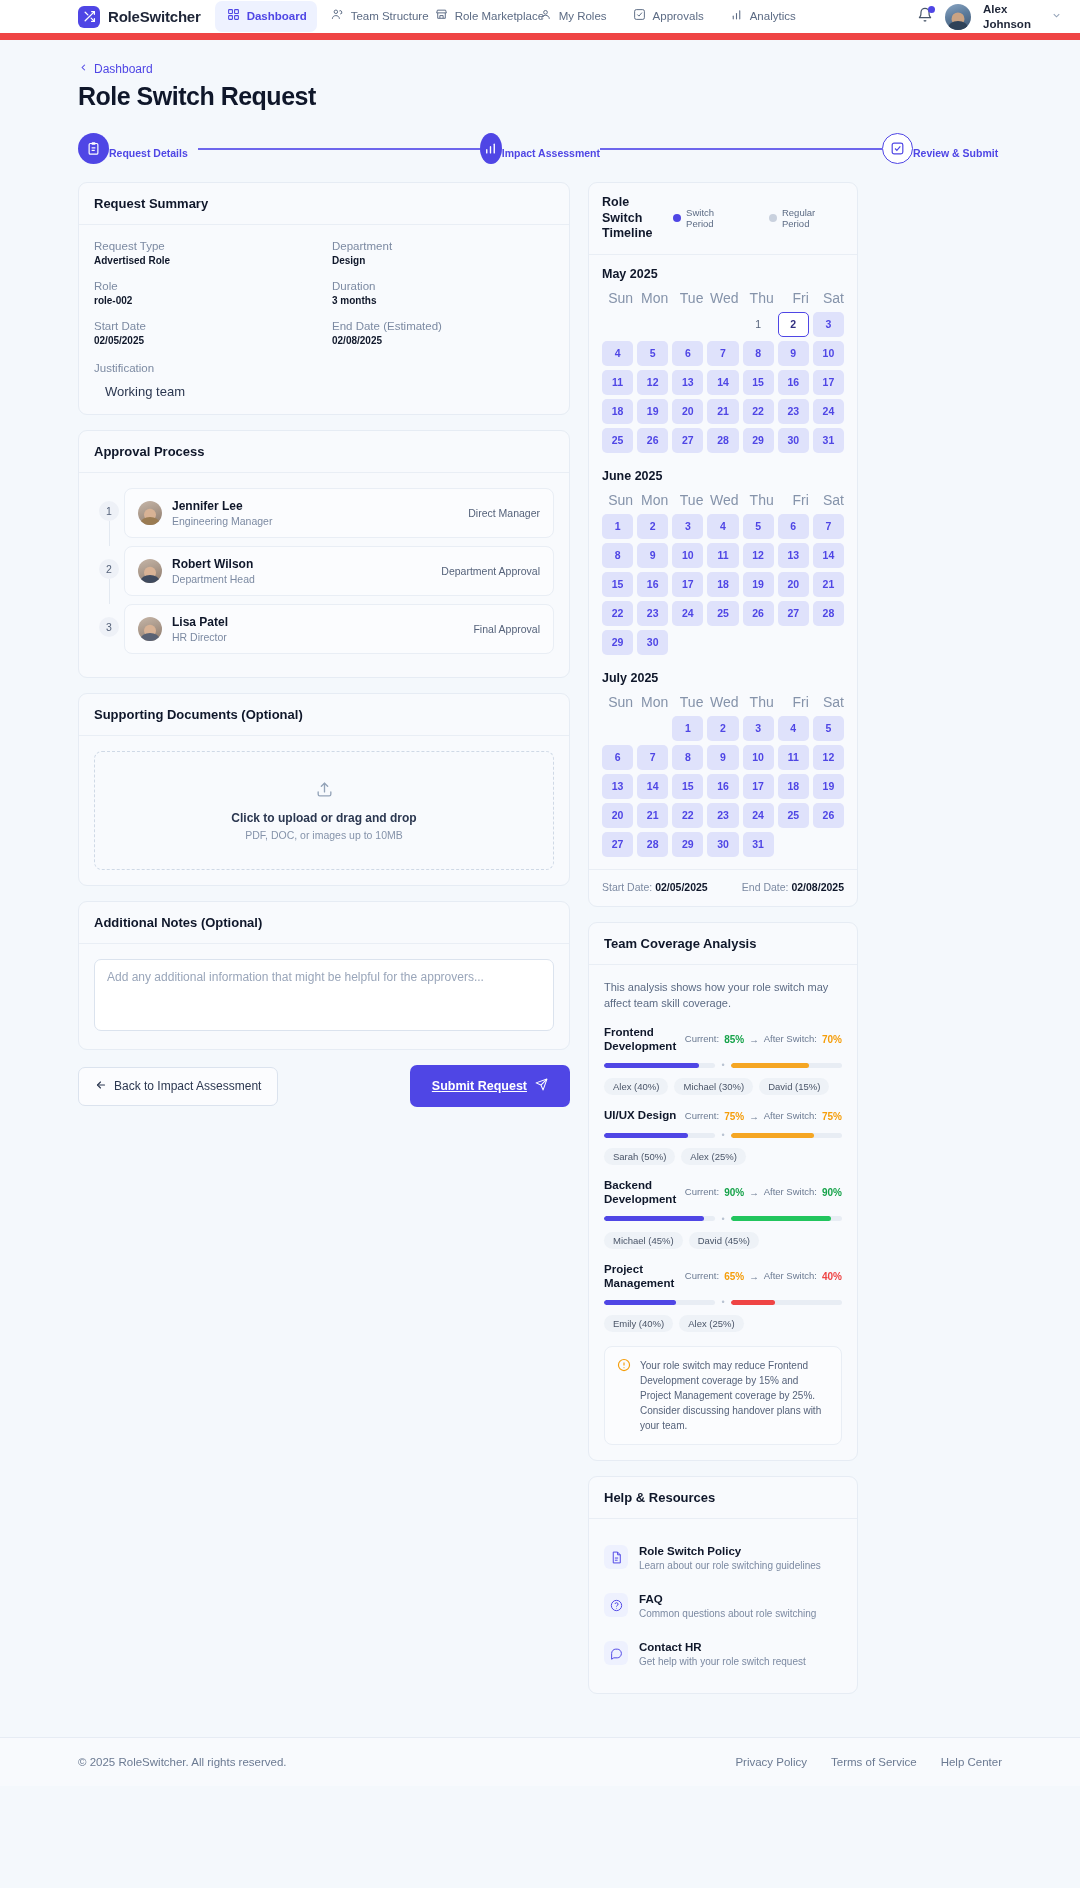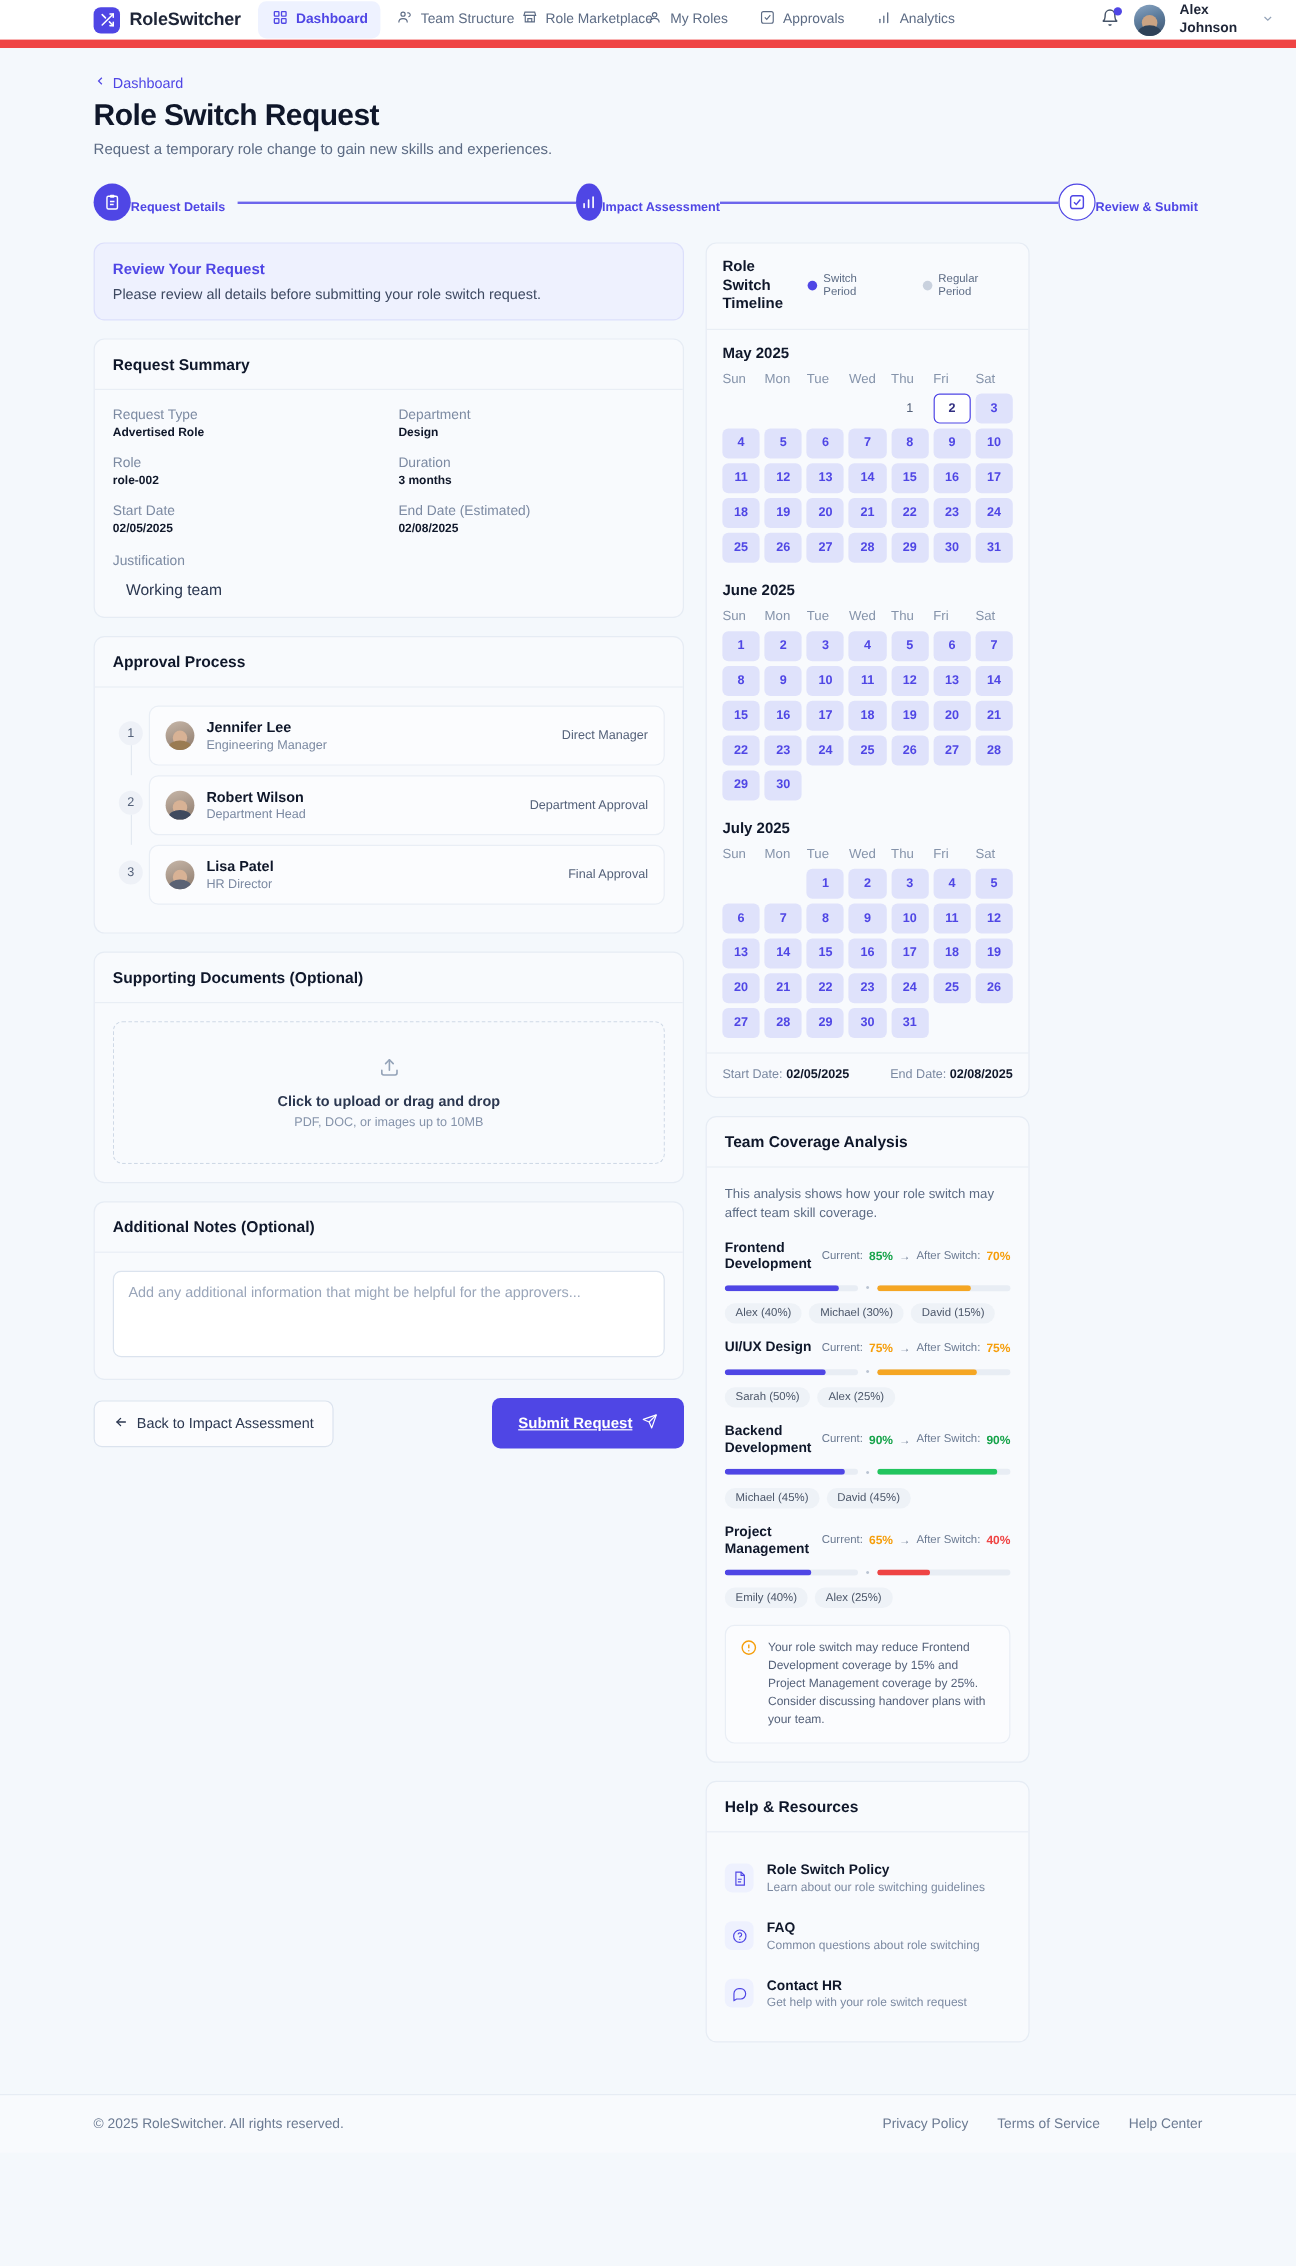--- a/index.html
+++ b/index.html
@@ -181,21 +181,21 @@
     display: flex; align-items: center; gap: 10px;
   }
   .side-title { font-size: 12.5px; font-weight: bold; color: #0f172a; line-height: 1.25; width: 62px; }
   .legend { display: flex; gap: 26px; align-items: center; }
   .leg { display: flex; align-items: center; gap: 5px; font-size: 9.5px; color: #5c6b84; line-height: 1.2; }
   .leg-dot { width: 8px; height: 8px; border-radius: 50%; flex: none; }
 
   .cal-block { padding: 12px 13px 4px 13px; }
   .cal-month { font-size: 12.5px; font-weight: bold; color: #0f172a; margin-bottom: 9px; }
   .cal-grid { display: grid; grid-template-columns: repeat(7, 1fr); gap: 4px; }
-  .cal-dow { font-size: 11px; color: #8593aa; text-align: left; padding-bottom: 2px; }
+  .cal-dow { font-size: 14px; color: #8593aa; text-align: right; padding-bottom: 2px; }
   .cal-cell {
     height: 25px; border-radius: 5px; display: flex;
     align-items: center; justify-content: center;
     font-size: 10.5px; color: #55627a;
   }
   .cal-cell.sw { background: #dfe2fb; color: #4f46e5; font-weight: bold; }
   .cal-cell.today { border: 1.6px solid #4f46e5; color: #312e81; font-weight: bold; background: #fff; }
   .cal-cell.empty { background: transparent; }
   .cal-foot {
     display: flex; justify-content: space-between;
@@ -348,21 +348,20 @@
 
   <div class="breadcrumb">
     <span>
       <svg width="11" height="11" viewBox="0 0 24 24" fill="none" stroke="currentColor" stroke-width="2.2">
           <polyline points="15 18 9 12 15 6"></polyline>
         </svg>
     </span>
     <span>Dashboard</span>
   </div>
   <div class="page-title">Role Switch Request</div>
-  <div class="page-sub">Request a temporary role change to gain new skills and experiences.</div>
 
   <div class="stepper">
     <div class="step">
       <div class="step-circle">
         <svg width="15" height="15" viewBox="0 0 24 24" fill="none" stroke="#fff" stroke-width="1.9">
             <rect x="5" y="4" width="14" height="17" rx="2"></rect>
             <rect x="9" y="2" width="6" height="4" rx="1" fill="#fff" stroke="none"></rect>
             <line x1="9" y1="11" x2="15" y2="11"></line>
             <line x1="9" y1="15" x2="14" y2="15"></line>
           </svg>
@@ -389,24 +388,20 @@
           </svg>
       </div>
       <div class="step-label">Review &amp; Submit</div>
     </div>
   </div>
 
   <div class="cols">
 
     <div class="col-main">
 
-      <div class="banner">
-        <div class="banner-title">Review Your Request</div>
-        <div class="banner-text">Please review all details before submitting your role switch request.</div>
-      </div>
 
       <div class="card">
         <div class="card-head">Request Summary</div>
         <div class="card-body">
           <div class="sum-grid">
             <div>
               <div class="sum-label">Request Type</div>
               <div class="sum-value">Advertised Role</div>
             </div>
             <div>

